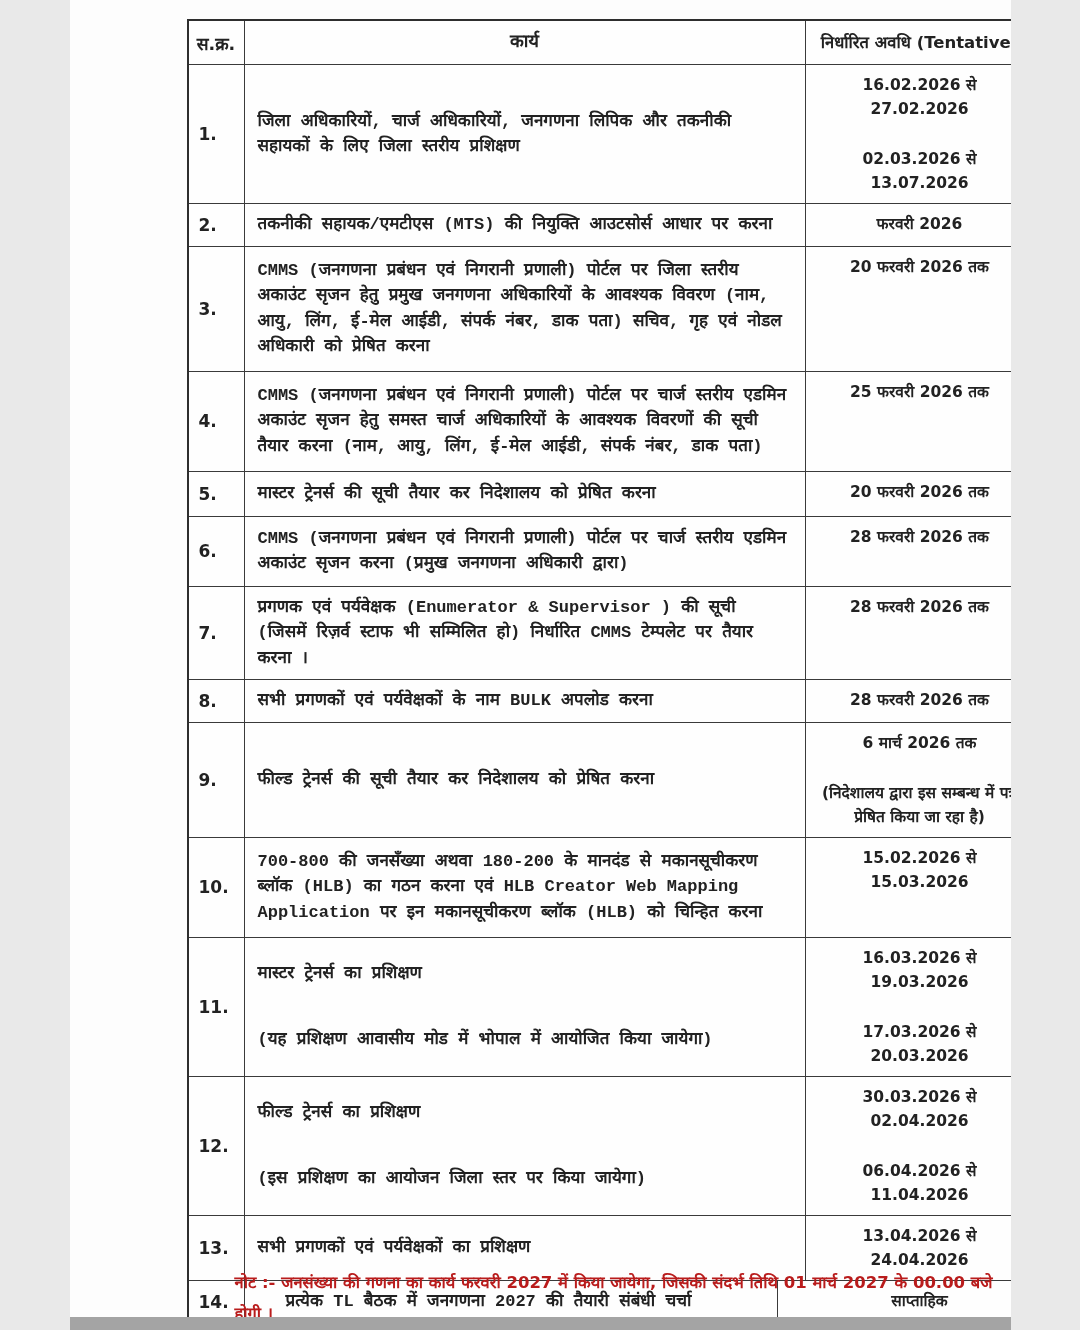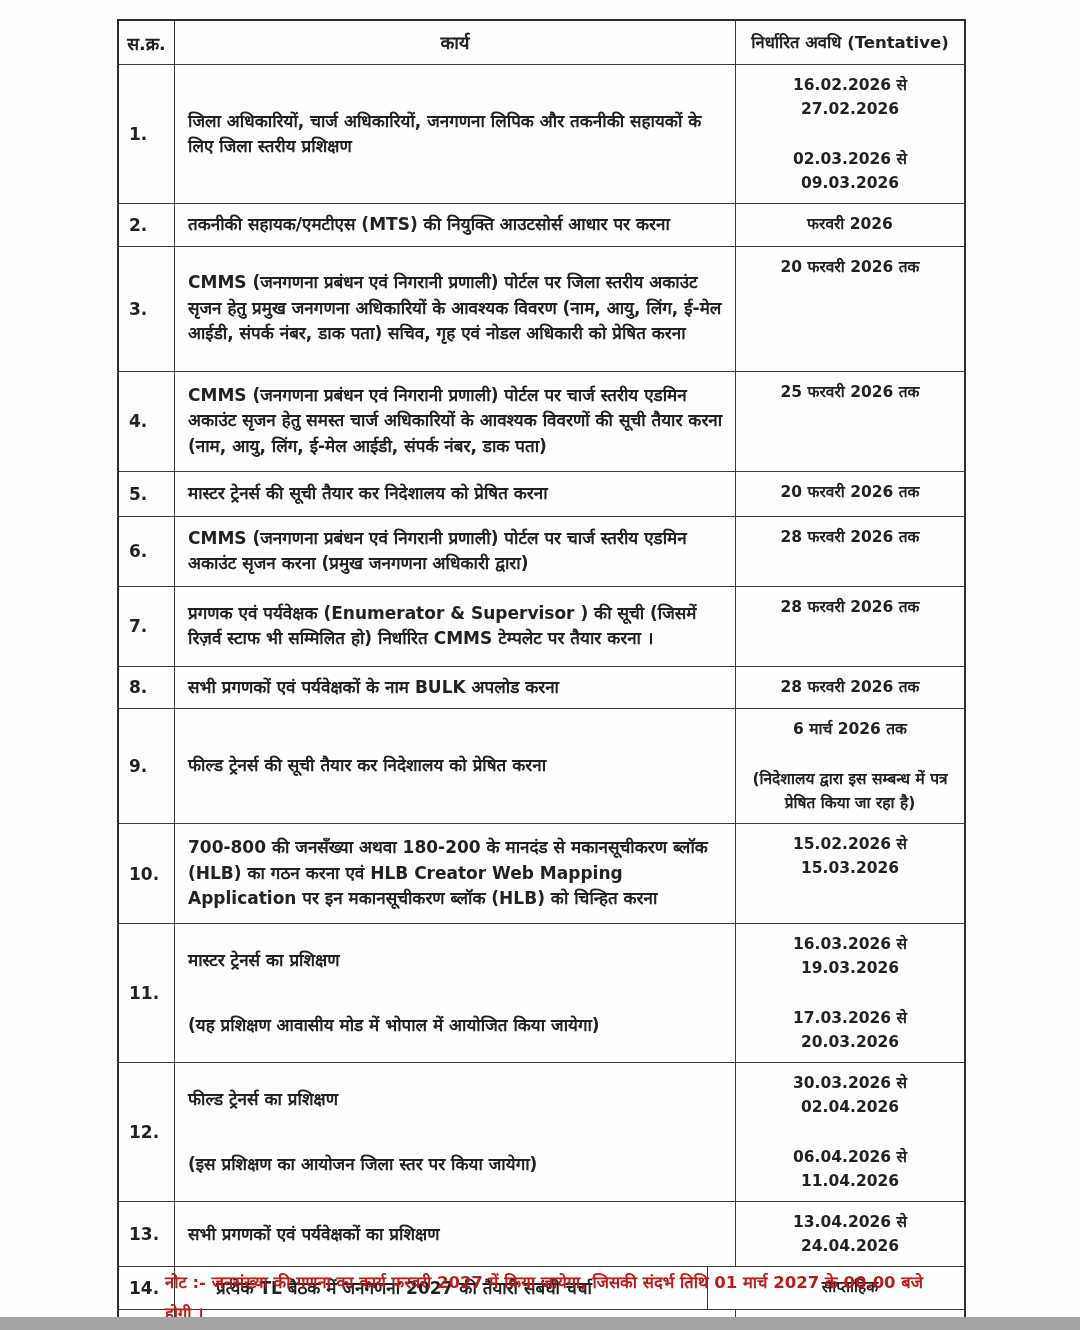--- a/index.html
+++ b/index.html
@@ -1,20 +1,20 @@
 <!DOCTYPE html>
 <html lang="hi"><head>
 <meta charset="utf-8">
 <style>
   * { margin:0; padding:0; box-sizing:border-box; }
   html,body { background:#e9e9e9; }
   body { font-family:"DejaVu Sans", sans-serif; }
   .page {
     position:relative;
-    width:1080px; height:1330px;
+    width:941px; height:1330px;
     margin:0 auto;
     background:#fdfdfd;
     overflow:hidden;
     color:#222;
   }
   .table {
     position:absolute;
     left:117px; top:19px;
     width:849px;
     border:2px solid #2e2e2e;
@@ -26,21 +26,21 @@
   .sno {
     width:56px; flex:0 0 56px;
     border-right:1.4px solid #3a3a3a;
     padding:4px 4px 4px 10px;
     font-weight:700; font-size:17px;
   }
   .task {
     flex:1 1 auto;
     border-right:1.4px solid #3a3a3a;
     padding:8px 12px 8px 13px;
-    font-weight:700; font-size:17px; line-height:1.5;
+    font-weight:700; font-size:17px; line-height:1.5;font-family:Liberation Mono, monospace;
   }
   .dur {
     width:228px; flex:0 0 228px;
     padding:8px 8px;
     text-align:center;
     font-weight:700; font-size:15.5px; line-height:1.55;justify-content:space-between;
   }
   .task p + p { margin-top:40px; }
   .dur  p + p { margin-top:26px; }
 
@@ -95,21 +95,21 @@
       <div class="cell dur">निर्धारित अवधि (Tentative)</div>
     </div>
 
   <div class="row">
     <div class="cell sno">1.</div>
     <div class="cell task">
           <p>जिला अधिकारियों, चार्ज अधिकारियों, जनगणना लिपिक और तकनीकी सहायकों के लिए जिला स्तरीय प्रशिक्षण</p>
         </div>
     <div class="cell dur">
           <p>16.02.2026 से 27.02.2026</p>
-          <p>02.03.2026 से 09.03.2026</p>
+          <p>02.03.2026 से 13.07.2026</p>
         </div>
   </div>
 
   <div class="row">
     <div class="cell sno">2.</div>
     <div class="cell task">
           <p>तकनीकी सहायक/एमटीएस (MTS) की नियुक्ति आउटसोर्स आधार पर करना</p>
         </div>
     <div class="cell dur">
           <p>फरवरी 2026</p>

